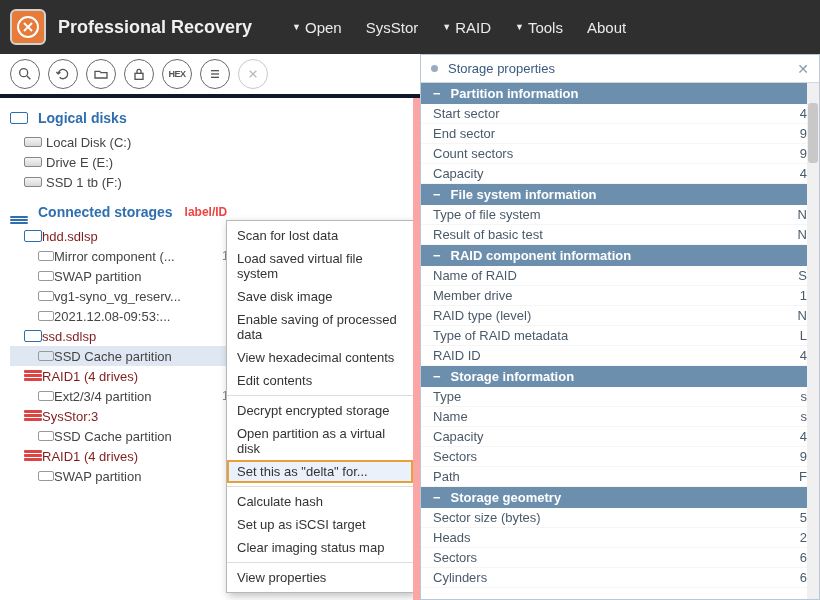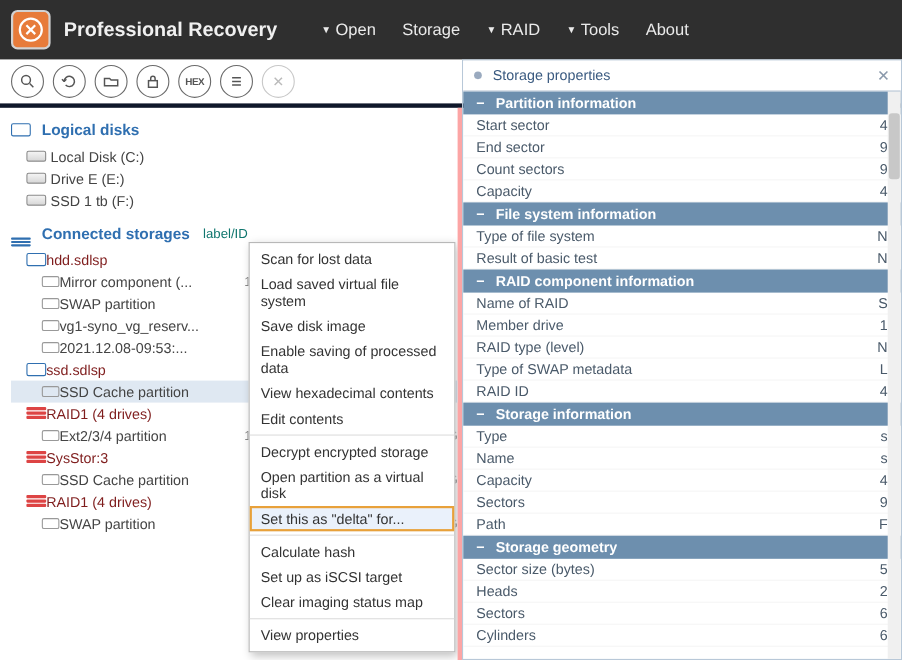--- a/index.html
+++ b/index.html
@@ -16,28 +16,28 @@
 
   
   .toolbar { height: 44px; display: flex; align-items: center; padding: 0 10px; gap: 8px; border-bottom: 4px solid #0f172a; }
   .tbtn { width: 30px; height: 30px; border: 1.5px solid #6a6a6a; border-radius: 50%; display: flex; align-items: center; justify-content: center; color: #555; cursor: pointer; font-size: 11px; font-weight: 600; }
   .tbtn svg { width: 16px; height: 16px; }
   .tbtn.hex { font-size: 9px; letter-spacing: -0.5px; }
   .tbtn.disabled { color: #bbb; border-color: #c8c8c8; }
 
   
   .main { display: flex; height: calc(600px - 54px - 44px); position: relative; }
-  .left-pane { width: 420px; overflow: hidden; position: relative; border-right: 4px solid #fca5a5; }
+  .left-pane { width: 420px; overflow: hidden; position: relative; border-right: 7px solid #fca5a5; }
   .right-pane { flex: 1; overflow: hidden; border: 1px solid #b8c8d8; margin: -44px 0 0 0; z-index: 0; position: relative; }
 
   
   .section { padding: 6px 0 0 10px; }
   .section-head { display: flex; align-items: center; gap: 8px; color: #2f6fb0; font-weight: 600; font-size: 14px; padding: 6px 0; }
   .section-head .ico { width: 20px; height: 14px; }
-  .section-head .sub { color: #0f766e; font-weight: 400; font-size: 12px; margin-left: 4px; }
+  .section-head .sub { color: #ef4444; font-weight: 700; font-size: 12px; margin-left: 4px; }
   .row { display: flex; align-items: center; padding: 2px 0 2px 14px; height: 20px; }
   .row .ico { width: 22px; display: flex; align-items: center; justify-content: flex-start; }
   .row .label { flex: 0 0 168px; white-space: nowrap; overflow: hidden; text-overflow: ellipsis; color: #444; }
   .row .c1 { flex: 0 0 90px; font-size: 12px; color: #888; }
   .row .c2 { flex: 0 0 50px; font-size: 12px; color: #666; text-align: right; }
   .row .c3 { flex: 0 0 70px; font-size: 12px; color: #666; text-align: right; padding-right: 8px; }
   .row.sub1 { padding-left: 28px; }
   .row.sel { background: #dfe8f2; }
   .row.grp .label { color: #7f1d1d; }
 
@@ -79,21 +79,21 @@
         <path d="M8 8 L16 16 M16 8 L8 16" stroke="#fff" stroke-width="2" fill="none"></path>
       </svg>
   </div>
   <div class="app-title">Professional Recovery</div>
   <div class="menu-items">
     <div class="menu-item">
         <span class="menu-caret">▼</span>
         <span>Open</span>
       </div>
     <div class="menu-item">
-        <span>Storage</span>
+        <span>SysStor</span>
       </div>
     <div class="menu-item">
         <span class="menu-caret">▼</span>
         <span>RAID</span>
       </div>
     <div class="menu-item">
         <span class="menu-caret">▼</span>
         <span>Tools</span>
       </div>
     <div class="menu-item">
@@ -387,21 +387,21 @@
           </div>
           <div class="prop-row">
             <span class="k">Member drive</span>
             <span class="v">1</span>
           </div>
           <div class="prop-row">
             <span class="k">RAID type (level)</span>
             <span class="v">N</span>
           </div>
           <div class="prop-row">
-            <span class="k">Type of SWAP metadata</span>
+            <span class="k">Type of RAID metadata</span>
             <span class="v">L</span>
           </div>
           <div class="prop-row">
             <span class="k">RAID ID</span>
             <span class="v">4</span>
           </div>
           <div class="prop-section">
             <span class="pm">−</span>
             <span>Storage information</span>
           </div>

